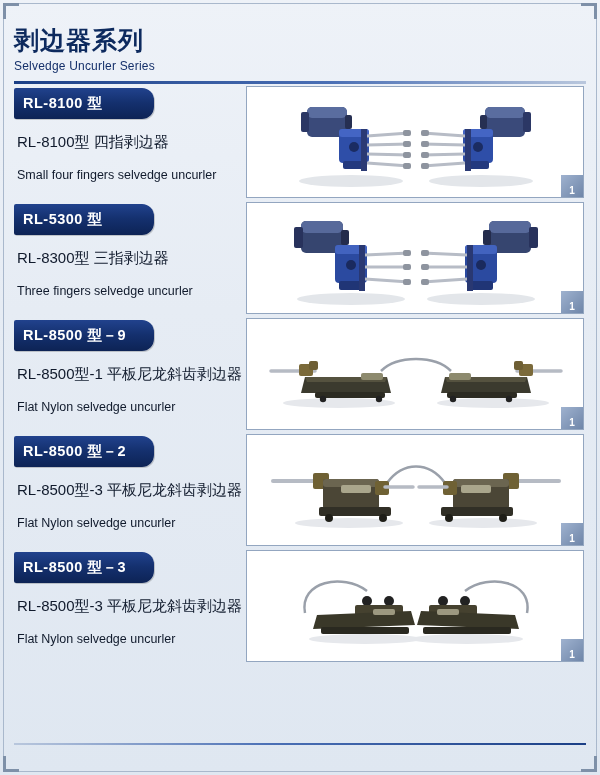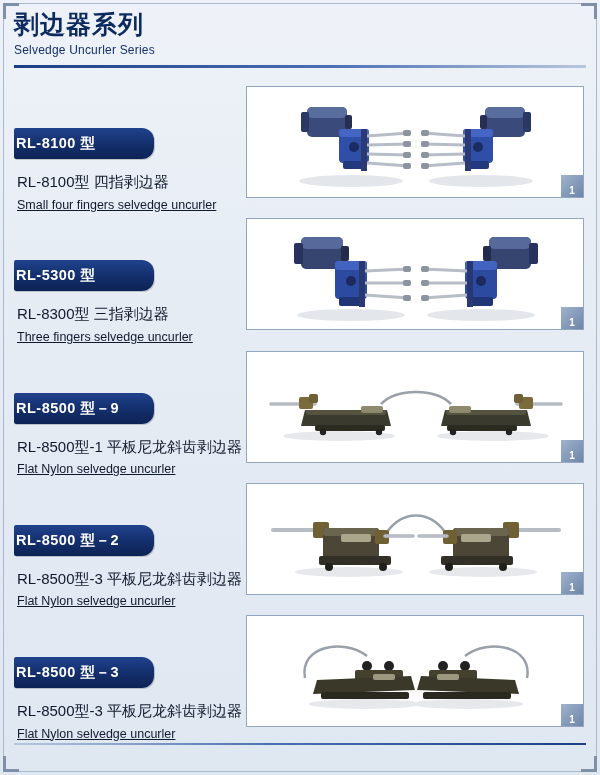--- a/index.html
+++ b/index.html
@@ -31,21 +31,21 @@
     width: 16px; height: 16px;
     border: 0 solid #7e90a8;
   }
   .corner.tl { left: 3px; top: 3px; border-left-width:3px; border-top-width:3px; }
   .corner.tr { right: 3px; top: 3px; border-right-width:3px; border-top-width:3px; }
   .corner.bl { left: 3px; bottom: 3px; border-left-width:3px; border-bottom-width:3px; }
   .corner.br { right: 3px; bottom: 3px; border-right-width:3px; border-bottom-width:3px; }
 
   #header {
     position: absolute;
-    left: 14px; top: 10px; width: 572px;
+    left: 14px; top: 26px; width: 572px;
   }
   .title-cn {
     font-size: 25px;
     font-weight: bold;
     color: #0d2a5e;
     letter-spacing: 1px;
     line-height: 1.15;
   }
   .title-en {
     font-size: 12px;
@@ -78,41 +78,39 @@
     width: 232px;
     padding-top: 2px;
   }
   .badge {
     display: inline-block;
     min-width: 140px;
     background: linear-gradient(180deg, #21428d 0%, #14306e 48%, #0d2355 100%);
     color: #ffffff;
     font-size: 14.5px;
     font-weight: bold;
-    padding: 6px 16px 6px 2px;
+    padding: 6px 16px 6px 9px;
     border-radius: 2px 12px 12px 2px;
     box-shadow: 1px 1px 0 rgba(0,0,0,0.18);
     letter-spacing: 0.5px;
-    margin-top: 40px;
   }
   .desc {
     margin-top: 12px;
     padding-left: 3px;
   }
   .desc-cn {
     font-size: 15px;
     color: #101a2c;
     line-height: 1.5;
   }
   .desc-en {
     font-size: 12.5px;
     color: #101a2c;
     line-height: 1.5;
-    margin-top: 2px;
-    text-decoration: underline;
+    margin-top: 12px;
   }
 
   .photo {
     position: relative;
     width: 338px;
     height: 112px;
     background: #ffffff;
     border: 1px solid #93a6c0;
     overflow: hidden;
   }

